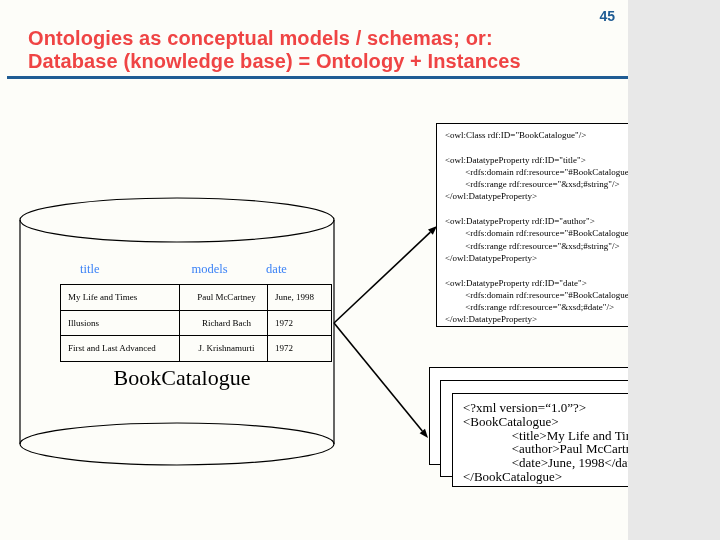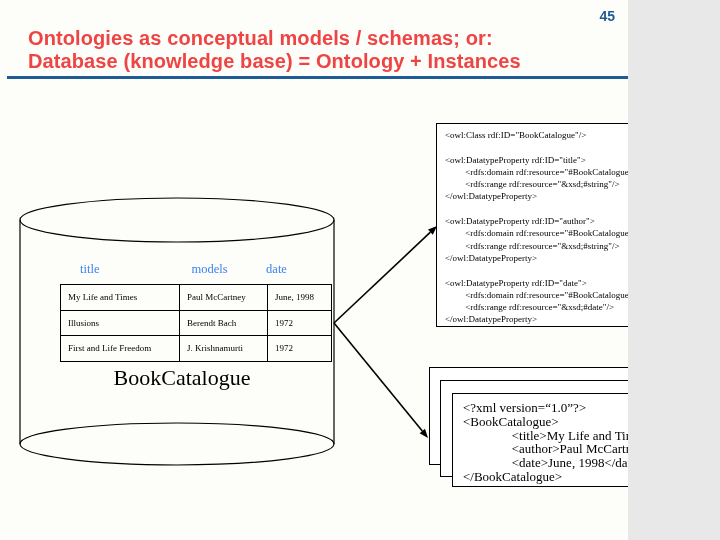--- a/index.html
+++ b/index.html
@@ -29,21 +29,21 @@
   .hdr-cell { box-sizing:border-box; }
   .hdr-title  { width:110px; padding-left:20px; text-align:left; }
   .hdr-author { width:79px;  text-align:center; }
   .hdr-date   { width:55px;  text-align:center; }
   table.db-table { border-collapse:collapse; width:244px; table-layout:fixed; }
   table.db-table td {
     border:1px solid #000; height:24.5px;
     font-size:9px; padding:0 1px 0 7px; color:#000;
     overflow:hidden; white-space:nowrap;
   }
-  td.c1 { width:110px; } td.c2 { width:79px; } td.c3 { width:55px; }
+  td.c1 { width:110px; } td.c2 { width:79px;text-align:center; } td.c3 { width:55px; }
 
   .db-label {
     position:absolute; left:60px; top:365px; width:244px;
     text-align:center; font-size:22px; color:#000;
   }
 
   .code-box {
     position:absolute; box-sizing:border-box;
     background:#fff; border:1px solid #000;
     color:#000; white-space:pre; overflow:hidden;
@@ -108,25 +108,25 @@
     </div>
     <table class="db-table">
       <tbody>
         <tr>
           <td class="c1">My Life and Times</td>
           <td class="c2">Paul McCartney</td>
           <td class="c3">June, 1998</td>
         </tr>
         <tr>
           <td class="c1">Illusions</td>
-          <td class="c2">Berendt Bach</td>
+          <td class="c2">Richard Bach</td>
           <td class="c3">1972</td>
         </tr>
         <tr>
-          <td class="c1">First and Life Freedom</td>
+          <td class="c1">First and Last Advanced</td>
           <td class="c2">J. Krishnamurti</td>
           <td class="c3">1972</td>
         </tr>
       </tbody>
     </table>
   </div>
 
   <div class="db-label">BookCatalogue</div>
 
   <div class="code-box owl-box">&lt;owl:Class rdf:ID="BookCatalogue"/&gt;

